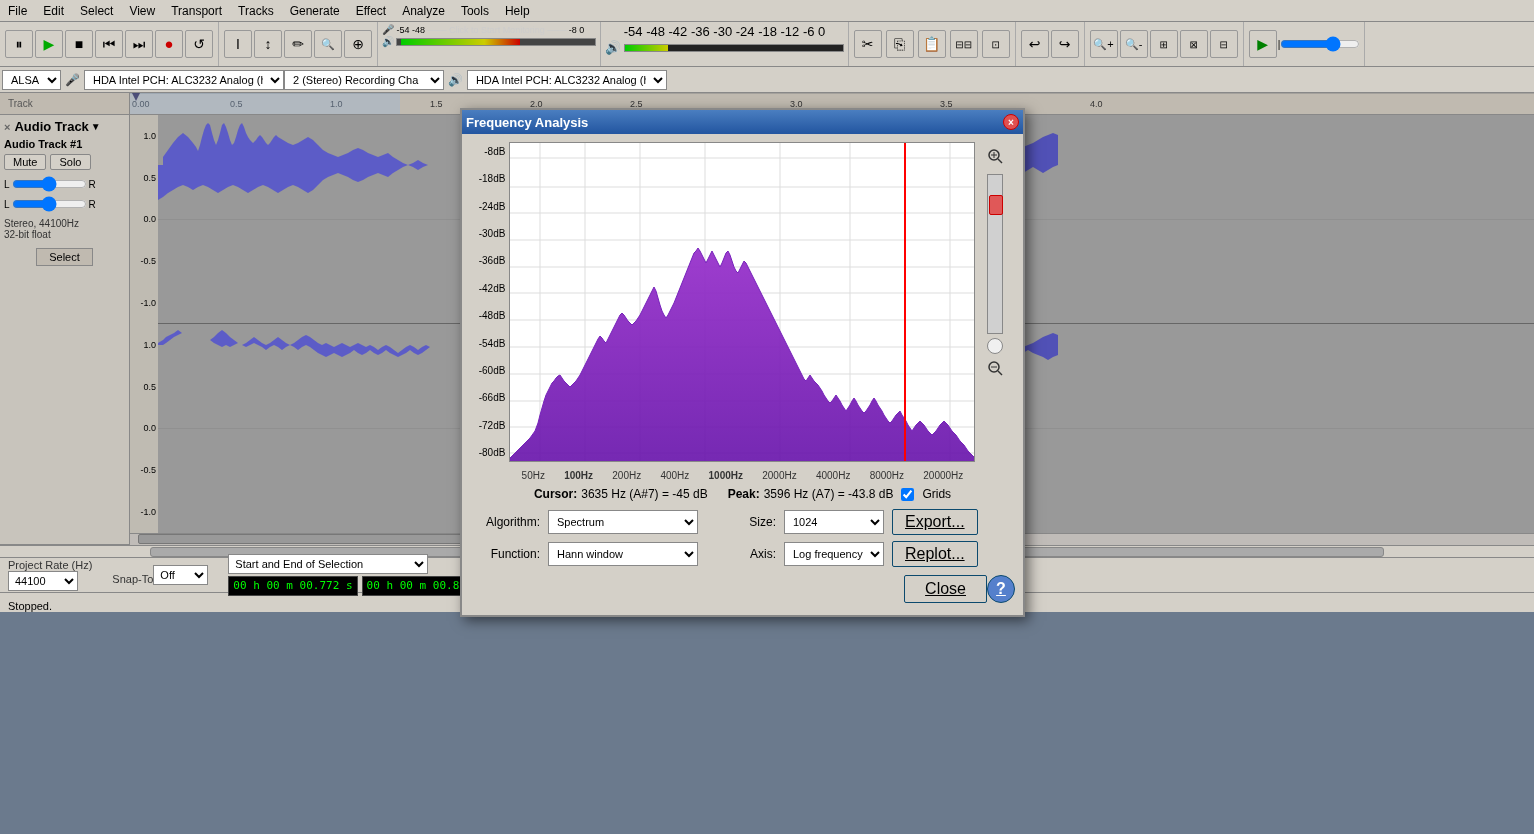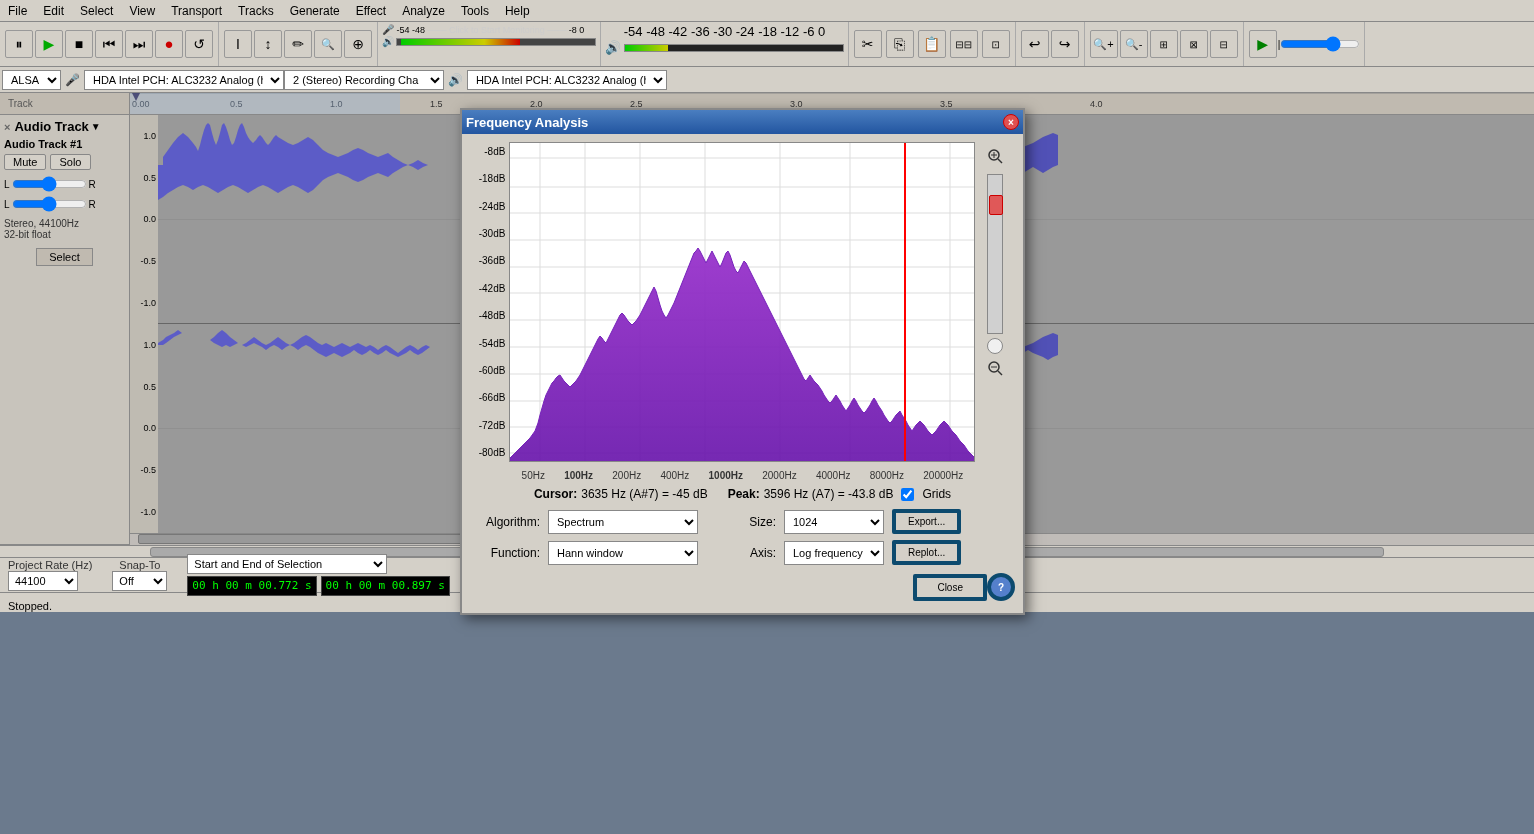--- a/index.html
+++ b/index.html
@@ -64,21 +64,21 @@
     .freq-zoom-circle { width: 16px; height: 16px; background: #f0f0f0; border: 1px solid #888; border-radius: 50%; }
 
     
     #freq-x-axis { display: flex; justify-content: space-around; margin-left: 42px; margin-right: 42px; font-size: 10px; color: #333; margin-bottom: 6px; }
 
     
     .freq-controls-row { display: flex; align-items: center; margin-bottom: 6px; gap: 8px; }
     .freq-label { font-size: 12px; min-width: 70px; text-align: right; }
     .freq-select { background: white; border: 1px solid #888; padding: 2px 4px; font-size: 11px; height: 24px; min-width: 150px; cursor: pointer; }
     .freq-select-sm { min-width: 100px; }
-    .freq-btn { background: #d4d0c8; border: 4px solid #0c4a6e; padding: 3px 12px; font-size: 10px; cursor: pointer; border-radius: 2px; }
+    .freq-btn { background: #d4d0c8; border: 1px solid #0c4a6e; padding: 3px 12px; font-size: 16px; cursor: pointer; border-radius: 2px; text-decoration: underline; }
 
     
     .freq-info-row { display: flex; align-items: center; justify-content: center; margin-bottom: 8px; font-size: 12px; gap: 4px; }
     .freq-info-label { font-weight: bold; }
     .freq-checkbox { margin: 0 4px; }
 
     .scrollbar-h { width: 100%; height: 12px; background: #c0bcb8; border-top: 1px solid #888; }
     .scrollbar-thumb { height: 10px; background: #999; border: 1px solid #777; border-radius: 2px; width: 60%; margin-left: 8px; }
   </style>
 </head>
@@ -566,21 +566,21 @@
   <div style="height:10px;background:#aaa;border:1px solid #888;margin:1px 150px 1px 150px;border-radius:3px"></div>
 </div>
 
 <div id="bottom-bar">
   <div style="display:flex;flex-direction:column;align-items:flex-start">
     <span class="bottom-label">Project Rate (Hz)</span>
     <select class="bottom-select" style="width:70px">
       <option>44100</option>
     </select>
   </div>
-  <div style="display:flex;flex-direction:column;align-items:center;margin-left:12px">
+  <div style="display:flex;align-items:flex-end;margin-left:12px">
     <span class="bottom-label">Snap-To</span>
     <select class="bottom-select" style="width:55px">
       <option>Off</option>
     </select>
   </div>
   <div style="display:flex;flex-direction:column;align-items:flex-start;margin-left:12px">
     <div style="display:flex;align-items:center;gap:4px">
       <select class="bottom-select" style="width:200px">
         <option>Start and End of Selection</option>
       </select>

